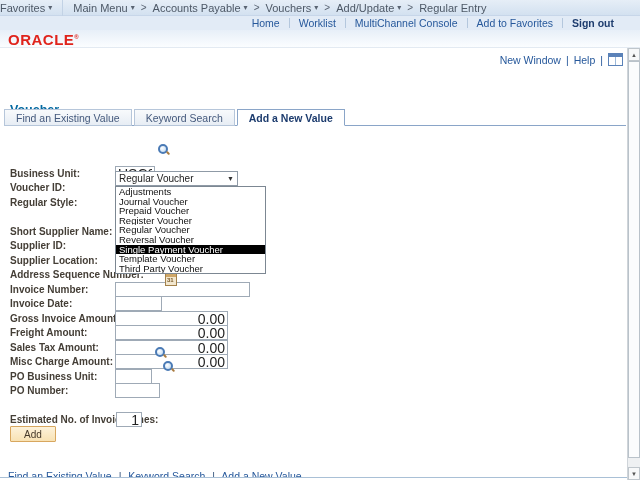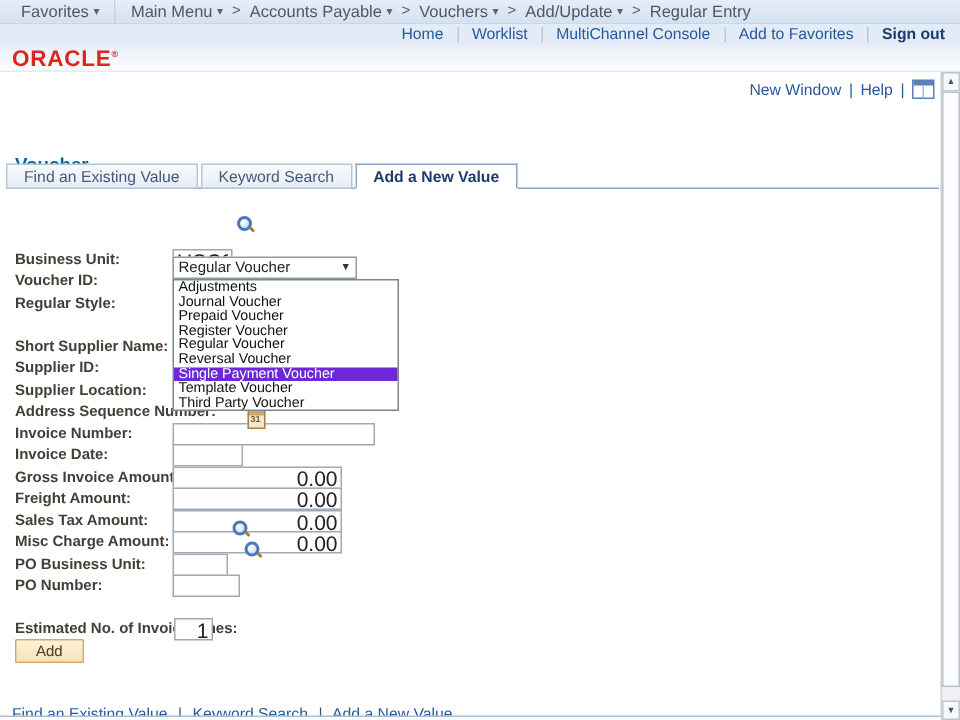--- a/index.html
+++ b/index.html
@@ -2,29 +2,29 @@
 <html><head>
 <meta charset="utf-8">
 <style>
   html,body{margin:0;padding:0;background:#9a9a9a;}
   #screen{position:relative;width:640px;height:480px;background:#ffffff;overflow:hidden;
           font-family:"Liberation Sans",sans-serif;-webkit-font-smoothing:antialiased;}
 
   
   .bar1{position:absolute;top:0;left:0;width:640px;height:16px;box-sizing:border-box;
         background:linear-gradient(#e6eef7,#d3e1f0);border-bottom:1px solid #c7d6e9;
-        display:flex;align-items:center;padding-left:14px;font-size:11px;color:#4d5866;}
+        display:flex;align-items:center;padding-left:0;font-size:11px;color:#4d5866;}
   .bc-item{display:flex;align-items:center;cursor:pointer;white-space:nowrap;}
   .bc-arr{font-size:8px;color:#5a6472;margin-left:3px;line-height:1;}
   .bc-div{width:1px;height:16px;background:#c2d2e5;margin:0 10px;}
   .bc-gt{margin:0 6px;color:#5a6472;font-size:10px;}
 
   .bar2{position:absolute;top:16px;left:0;width:640px;height:14px;box-sizing:border-box;
         background:#e2ebf6;display:flex;align-items:center;justify-content:flex-end;
-        padding-right:10px;font-size:10.5px;}
+        padding-right:26px;font-size:10.5px;}
   .ulink{color:#26589b;margin-left:9px;cursor:pointer;white-space:nowrap;}
   .usep{width:1px;height:10px;background:#b4c7dd;margin-left:9px;}
   .signout{font-weight:bold;color:#1d3c6e;}
 
   .bar3{position:absolute;top:30px;left:0;width:640px;height:18px;
         background:linear-gradient(#e7eff8,#fbfdff);border-bottom:1px solid #e3eaf2;box-sizing:border-box;}
   .logo{position:absolute;left:8px;top:1px;font-size:15px;font-weight:bold;color:#e0241c;
         letter-spacing:0.5px;font-family:"Liberation Sans",sans-serif;}
   .logo::after{content:"\00ae";font-size:6px;vertical-align:super;}
 
@@ -73,21 +73,21 @@
   .cal::before{content:"";position:absolute;top:0;left:0;right:0;height:3px;background:#cfa768;}
   .cal::after{content:"31";position:absolute;top:3px;left:1px;font-size:6px;color:#7a5a28;font-weight:bold;}
 
   .cb{width:12px;height:12px;box-sizing:border-box;border:1px solid #98a3ae;background:#eaeef1;
       display:inline-block;cursor:pointer;}
 
   .ddlist{position:absolute;left:115px;top:186px;width:151px;background:#fff;
           border:1px solid #7c8792;z-index:20;box-sizing:border-box;cursor:pointer;}
   .dditem{height:9.6px;line-height:9.6px;font-size:9.5px;padding-left:3px;color:#111;
           white-space:nowrap;overflow:hidden;}
-  .dditem.hl{background:#6d28d9;color:#fff;}
+  .dditem.hl{background:#000000;color:#fff;}
 
   .addbtn{position:absolute;left:10px;top:426px;height:16px;box-sizing:border-box;
           background:linear-gradient(#fdf2da,#f8e2b4);border:1px solid #d8a75f;border-radius:1px;
           font-family:"Liberation Sans",sans-serif;font-size:10px;color:#45392a;
           padding:0 13px;cursor:pointer;}
 
   
   .footer{position:absolute;left:8px;top:470px;font-size:10.5px;color:#33527a;z-index:1;white-space:nowrap;}
   .footer a{color:#26589b;text-decoration:underline;cursor:pointer;}
   .footer .fpipe{margin:0 4px;color:#33527a;}

